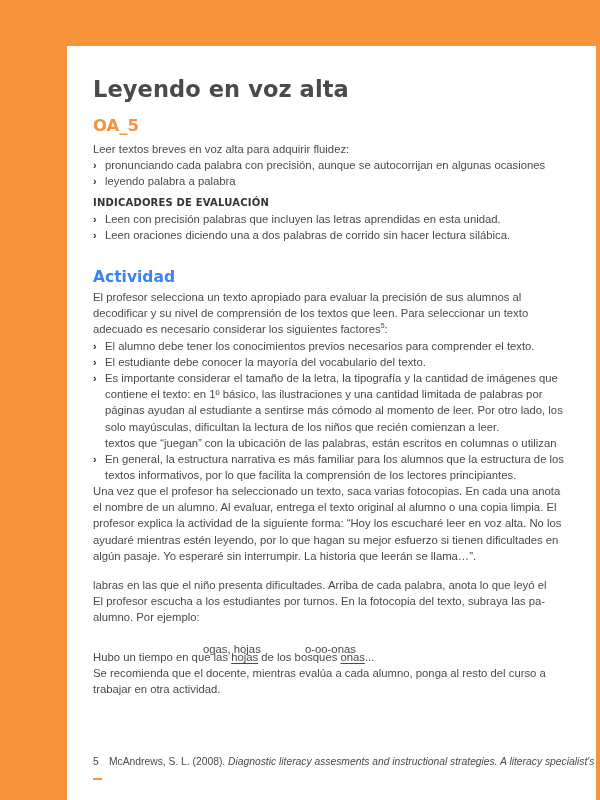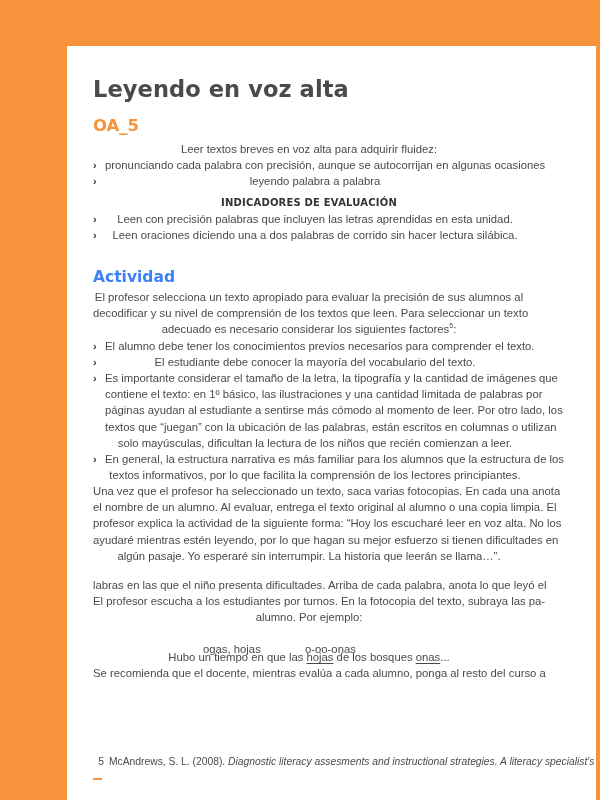--- a/index.html
+++ b/index.html
@@ -4,21 +4,20 @@
   <style>
     * { margin: 0; padding: 0; box-sizing: border-box; }
     html, body {
       width: 600px; height: 800px; overflow: hidden;
       background: #f7943b;
     }
     body { position: relative; font-family: "DejaVu Sans", sans-serif; }
     .page {
       position: absolute; left: 67px; top: 46px; width: 529px; height: 754px;
       background: #ffffff;
-      text-align: center;
     }
     .content {
       position: absolute; left: 26px; top: 0; width: 432px;
       color: #3f3f3f;
     }
     .title {
       position: absolute; top: 30px; left: 0;
       font-family: "DejaVu Sans", sans-serif; font-weight: bold;
       font-size: 22.5px; color: #4a4a4c; letter-spacing: 0.1px; white-space: nowrap;
     }
@@ -110,22 +109,22 @@
       </div>
       <div class="bul nowrap">
         <span class="arrow">›</span>
         <div>El estudiante debe conocer la mayoría del vocabulario del texto.</div>
       </div>
       <div class="bul nowrap">
         <span class="arrow">›</span>
         <div>Es importante considerar el tamaño de la letra, la tipografía y la cantidad de imágenes que</div>
         <div>contiene el texto: en 1º básico, las ilustraciones y una cantidad limitada de palabras por</div>
         <div>páginas ayudan al estudiante a sentirse más cómodo al momento de leer. Por otro lado, los</div>
+        <div>solo mayúsculas, dificultan la lectura de los niños que recién comienzan a leer.</div>
         <div>textos que “juegan” con la ubicación de las palabras, están escritos en columnas o utilizan</div>
-        <div>solo mayúsculas, dificultan la lectura de los niños que recién comienzan a leer.</div>
       </div>
       <div class="bul nowrap">
         <span class="arrow">›</span>
         <div>En general, la estructura narrativa es más familiar para los alumnos que la estructura de los</div>
         <div>textos informativos, por lo que facilita la comprensión de los lectores principiantes.</div>
       </div>
     </div>
 
     <div class="block txt" style="top:437px;">
       <div class="nowrap">Una vez que el profesor ha seleccionado un texto, saca varias fotocopias. En cada una anota</div>
@@ -141,20 +140,21 @@
       <div class="nowrap">alumno. Por ejemplo:</div>
       <div class="ex-row">
         <span class="ex-a">ogas, hojas</span>
         <span class="ex-b">o-oo-onas</span>
       </div>
     </div>
 
     <div class="block txt" style="top:603px;">
       <div class="nowrap"><span>Hubo un tiempo en que las </span><u>hojas</u><span> de los bosques </span><u>onas</u><span>...</span></div>
       <div class="nowrap">Se recomienda que el docente, mientras evalúa a cada alumno, ponga al resto del curso a</div>
+      <div class="nowrap">trabajar en otra actividad.</div>
     </div>
 
     <div class="fn-line"></div>
     <div class="footnote">
       <span class="num">5</span><span>McAndrews, S. L. (2008). </span><i>Diagnostic literacy assesments and instructional strategies. A literacy specialist's</i>
     </div>
 
   </div>
 </div>
 

